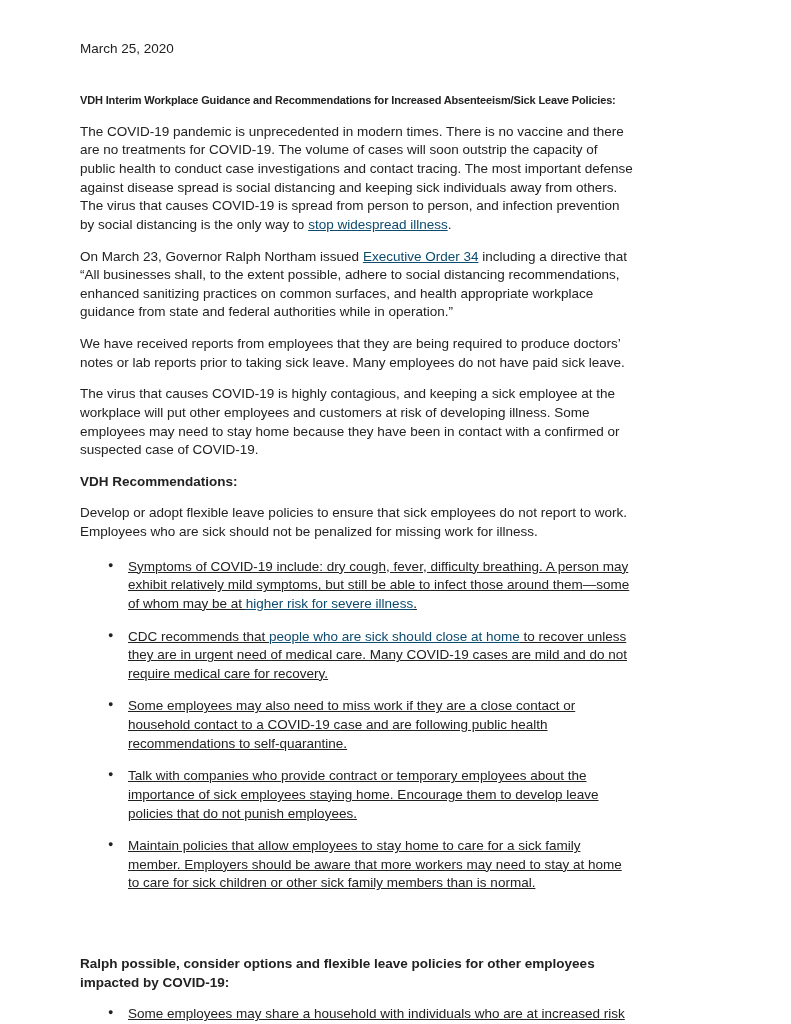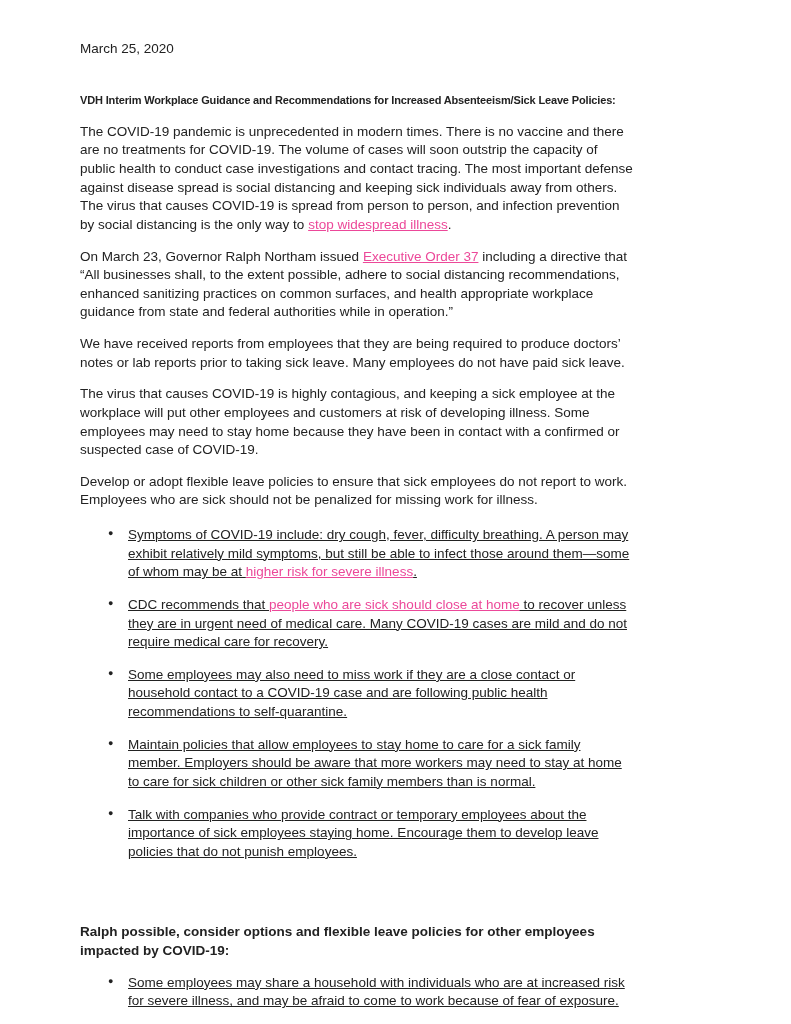--- a/index.html
+++ b/index.html
@@ -20,21 +20,21 @@
   .title {
     margin: 0 0 15px 0;
     font-weight: bold;
     font-size: 11px;
     letter-spacing: -0.15px;
     white-space: nowrap;
   }
   .para { margin: 0 0 13px 0; }
   .heading { margin: 0 0 13px 0; font-weight: bold; }
   .lead { margin: 0 0 16px 0; font-weight: normal; }
-  a.link { color: #ec4899; text-decoration: underline; cursor: pointer; }
+  a.link { color: #0c4a6e; text-decoration: underline; cursor: pointer; }
   ul.bullets { list-style: none; margin: 0 0 12px 0; padding: 0 0 0 28px; }
   ul.bullets li { position: relative; padding-left: 20px; margin-bottom: 14px; text-decoration: underline; }
   ul.bullets li::before {
     content: "\25CF";
     position: absolute;
     left: 0;
     top: 1px;
     font-size: 9px;
     color: #222222;
   }
@@ -44,35 +44,36 @@
 <body>
 
 <div class="page">
 
   <p class="date">March 25, 2020</p>
 
   <p class="title">VDH Interim Workplace Guidance and Recommendations for Increased Absenteeism/Sick Leave Policies:</p>
 
   <p class="para"><span>The COVID-19 pandemic is unprecedented in modern times.  There is no vaccine and there are no treatments for COVID-19. The volume of cases will soon outstrip the capacity of public health to conduct case investigations and contact tracing.  The most important defense against disease spread is social distancing and keeping sick individuals away from others.  The virus that causes COVID-19 is spread from person to person, and infection prevention by social distancing is the only way to </span><a class="link">stop widespread illness</a><span>.</span></p>
 
-  <p class="para"><span>On March 23, Governor Ralph Northam issued </span><a class="link">Executive Order 37</a><span> including a directive that “All businesses shall, to the extent possible, adhere to social distancing recommendations, enhanced sanitizing practices on common surfaces, and health appropriate workplace guidance from state and federal authorities while in operation.”</span></p>
+  <p class="para"><span>On March 23, Governor Ralph Northam issued </span><a class="link">Executive Order 34</a><span> including a directive that “All businesses shall, to the extent possible, adhere to social distancing recommendations, enhanced sanitizing practices on common surfaces, and health appropriate workplace guidance from state and federal authorities while in operation.”</span></p>
 
   <p class="para">We have received reports from employees that they are being required to produce doctors’ notes or lab reports prior to taking sick leave.  Many employees do not have paid sick leave.</p>
 
   <p class="para">The virus that causes COVID-19 is highly contagious, and keeping a sick employee at the workplace will put other employees and customers at risk of developing illness. Some employees may need to stay home because they have been in contact with a confirmed or suspected case of COVID-19.</p>
 
+  <p class="heading">VDH Recommendations:</p>
 
   <p class="lead">Develop or adopt flexible leave policies to ensure that sick employees do not report to work.  Employees who are sick should not be penalized for missing work for illness.</p>
 
   <ul class="bullets">
     <li><span>Symptoms of COVID-19 include: dry cough, fever, difficulty breathing.  A person may exhibit relatively mild symptoms, but still be able to infect those around them—some of whom may be at </span><a class="link">higher risk for severe illness</a><span>.</span></li>
     <li><span>CDC recommends that </span><a class="link">people who are sick should close at home</a><span> to recover unless they are in urgent need of medical care.  Many COVID-19 cases are mild and do not require medical care for recovery.</span></li>
     <li>Some employees may also need to miss work if they are a close contact or household contact to a COVID-19 case and are following public health recommendations to self-quarantine.</li>
+    <li>Talk with companies who provide contract or temporary employees about the importance of sick employees staying home. Encourage them to develop leave policies that do not punish employees.</li>
     <li>Maintain policies that allow employees to stay home to care for a sick family member. Employers should be aware that more workers may need to stay at home to care for sick children or other sick family members than is normal.</li>
-    <li>Talk with companies who provide contract or temporary employees about the importance of sick employees staying home. Encourage them to develop leave policies that do not punish employees.</li>
   </ul>
 
   <p class="heading section-gap">Ralph possible, consider options and flexible leave policies for other employees impacted by COVID-19:</p>
 
   <ul class="bullets">
     <li>Some employees may share a household with individuals who are at increased risk for severe illness, and may be afraid to come to work because of fear of exposure.</li>
   </ul>
 
 </div>
 

